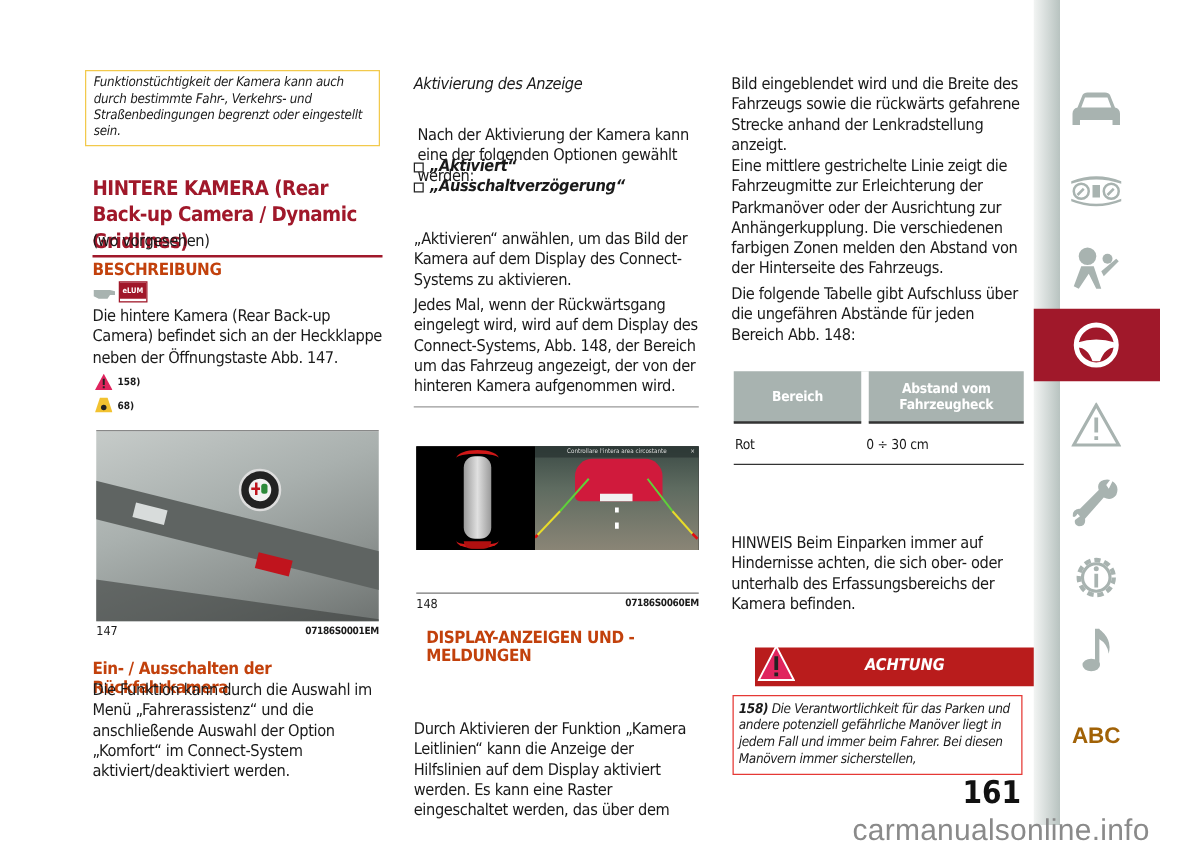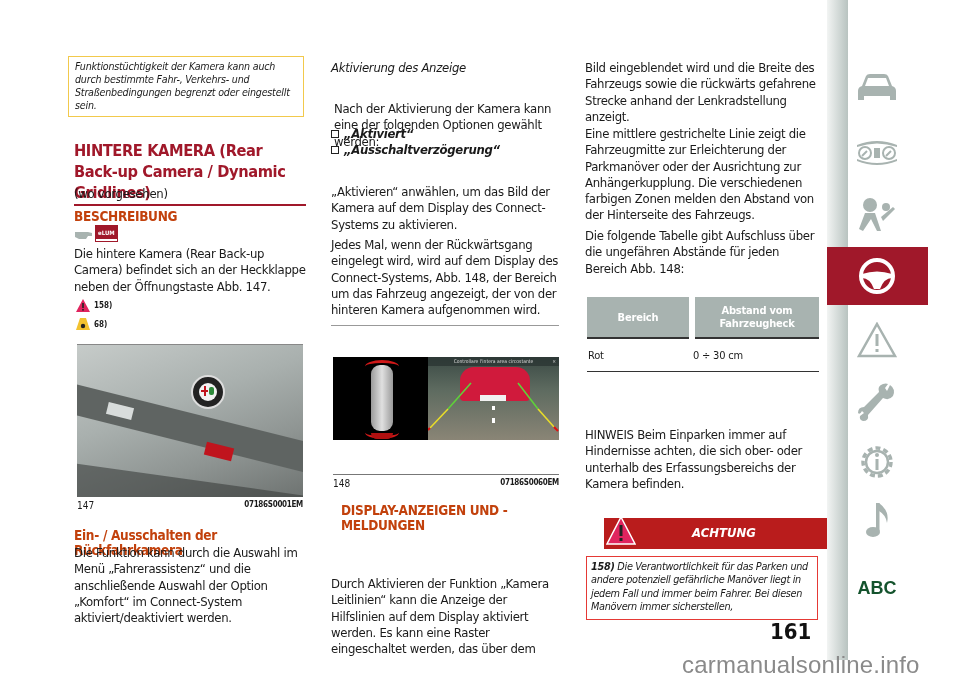--- a/index.html
+++ b/index.html
@@ -13,21 +13,21 @@
   .fig{position:absolute;background:#9aa09f;overflow:hidden;}
   .fig-cap{position:absolute;display:flex;justify-content:space-between;font-size:10px;border-top:1.5px solid #777;padding-top:3px;}
   .fig-cap .code{font-weight:bold;font-size:8px;letter-spacing:-0.3px;}
   table.dist{position:absolute;left:587px;top:297px;width:232px;border-collapse:collapse;font-size:11px;letter-spacing:-0.2px;}
   table.dist th{background:#a8b3b0;color:#fff;font-weight:bold;font-size:11px;line-height:13px;height:38px;border-bottom:2px solid #333;}
   table.dist td{text-align:left;height:30px;border-bottom:1.2px solid #333;}
   .achtung{position:absolute;left:604px;top:518px;width:232px;height:31px;background:#b91c1c;}
   .achtung span{position:absolute;left:88px;top:7px;color:#fff;font-style:italic;font-weight:bold;font-size:13px;}
   .warn-text{position:absolute;left:586px;top:556px;width:232px;height:64px;border:1.5px solid #e53935;box-sizing:border-box;padding:3px 4px;font-style:italic;font-size:10.8px;line-height:13.4px;letter-spacing:-0.3px;}
   .warn-text b{font-weight:bold;}
-  .pagenum{position:absolute;left:770px;top:619px;font-size:22px;font-weight:bold;color:#111;}
+  .pagenum{position:absolute;left:770px;top:619px;font-size:25px;font-weight:bold;color:#111;}
   .sidebar{position:absolute;left:827px;top:0;width:21px;height:660px;background:linear-gradient(to right,#f2f4f3,#b8c3c0);}
   .side-active{position:absolute;left:827px;top:247px;width:101px;height:58px;background:#a0182a;}
   .side-icon{position:absolute;left:852px;width:50px;height:44px;display:flex;align-items:center;justify-content:center;}
   .watermark{position:absolute;left:682px;top:651px;font-size:24px;color:#8a8a8a;font-family:"Liberation Sans",sans-serif;letter-spacing:0.2px;}
   .bullet{display:flex;align-items:center;gap:5px;}
   .bullet .sq{width:8px;height:8px;border:1.4px solid #222;box-sizing:border-box;flex:none;}
 </style>
 </head>
 <body>
 
@@ -226,17 +226,17 @@
     <rect x="18.5" y="17" width="3" height="11" fill="#a8b3b0"></rect>
   </svg>
 </div>
 <div class="side-icon" style="top:498px;">
   <svg width="30" height="38" viewBox="0 0 30 38">
     <rect x="14" y="2" width="3.5" height="28" fill="#a8b3b0"></rect>
     <ellipse cx="11" cy="31" rx="7" ry="5" fill="#a8b3b0"></ellipse>
     <path d="M17 2 Q28 10 25 22 Q24 14 17 10 Z" fill="#a8b3b0"></path>
   </svg>
 </div>
-<div class="side-icon" style="top:566px;font-family:'Liberation Sans',sans-serif;font-weight:bold;font-size:18px;color:#14532d;">
+<div class="side-icon" style="top:566px;font-family:'Liberation Sans',sans-serif;font-weight:bold;font-size:18px;color:#a16207;">
   <span>ABC</span>
 </div>
 
 <div class="watermark">carmanualsonline.info</div>
 
 </body></html>

